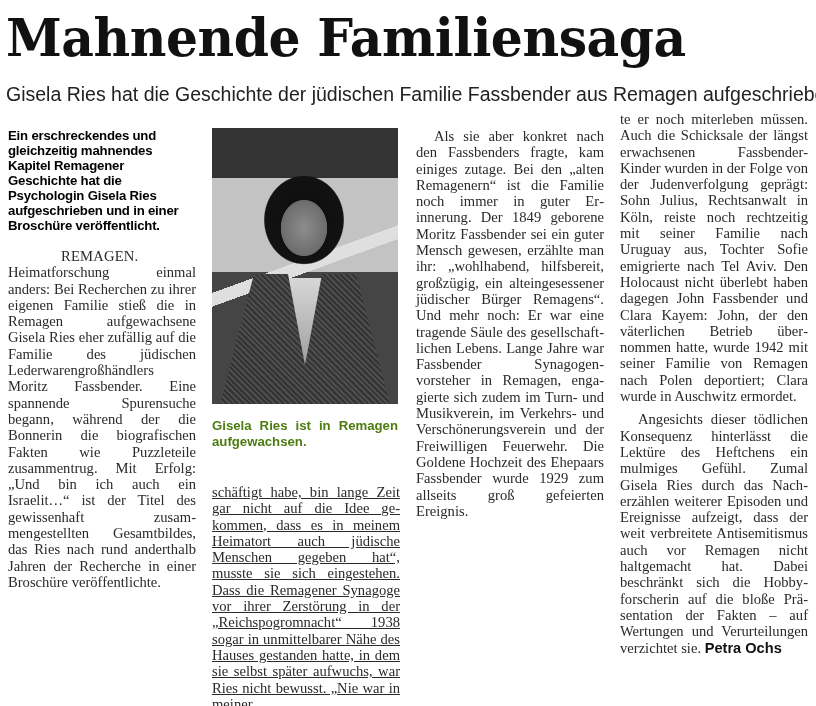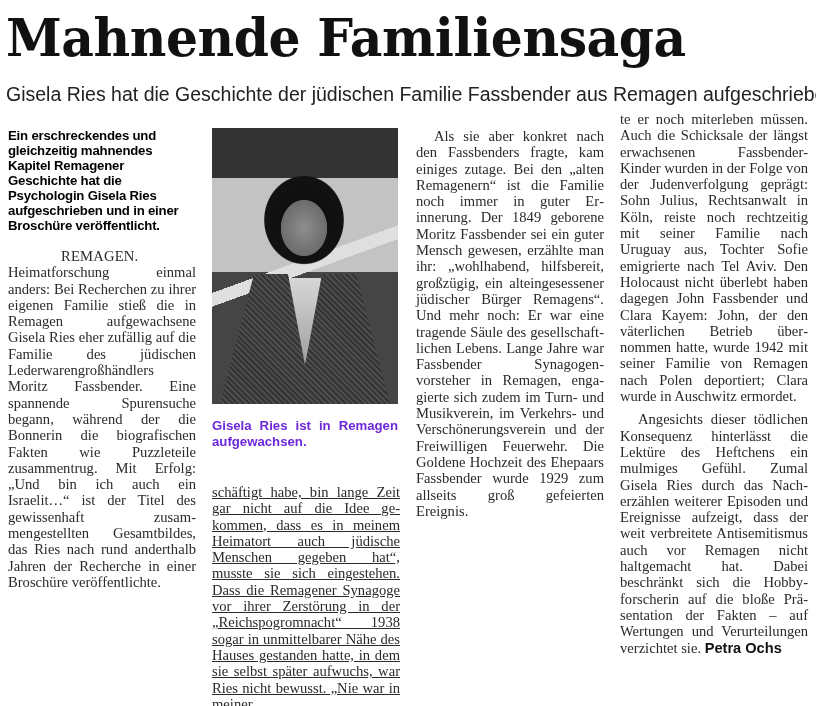--- a/index.html
+++ b/index.html
@@ -46,21 +46,21 @@
     clip-path: polygon(0 0, 100% 0, 50% 100%);
   }
   .photo .body {
     position: absolute; left: 8px; bottom: 0; width: 170px; height: 130px;
     background: repeating-linear-gradient(45deg, #3b3b3b 0 2px, #525252 2px 4px);
     clip-path: polygon(20% 0, 40% 0, 50% 70%, 60% 0, 80% 0, 100% 100%, 0 100%);
   }
   .caption {
     position: absolute; left: 212px; top: 418px; width: 186px; margin: 0;
     font-family: "Liberation Sans", sans-serif; font-weight: bold;
-    font-size: 13.2px; line-height: 16.3px; color: #6d28d9; text-align: justify;
+    font-size: 13.2px; line-height: 16.3px; color: #4d7c0f; text-align: justify;
   }
   .author { font-family: "Liberation Sans", sans-serif; font-weight: bold; color: #111; }
 </style>
 </head>
 <body>
 
 <h1 class="headline">Mahnende Familiensaga</h1>
 <h2 class="subhead">Gisela Ries hat die Geschichte der jüdischen Familie Fassbender aus Remagen aufgeschrieben</h2>
 
 <p class="lede">Ein erschreckendes und gleichzeitig mahnendes Kapitel Remagener Geschichte hat die Psychologin Gisela Ries aufgeschrieben und in einer Broschüre veröffentlicht.</p>

